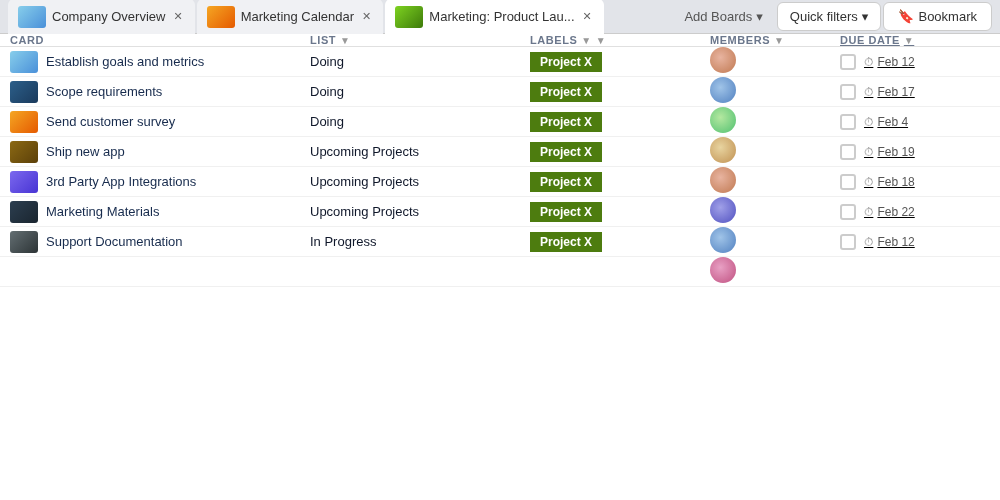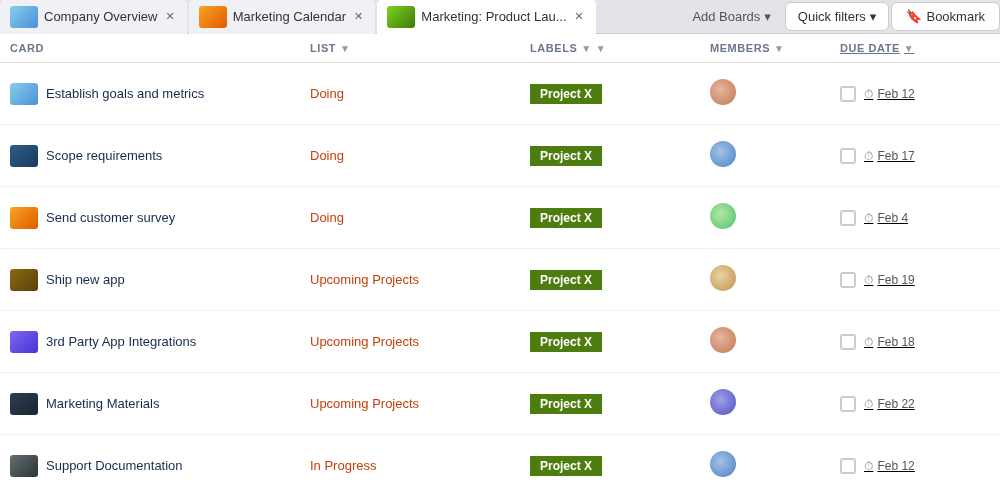--- a/index.html
+++ b/index.html
@@ -4,21 +4,21 @@
   <style>
     * { box-sizing: border-box; margin: 0; padding: 0; }
     body { font-family: -apple-system, BlinkMacSystemFont, 'Segoe UI', sans-serif; font-size: 13px; background: #fff; width: 1000px; height: 500px; overflow: hidden; }
 
     
     .tab-bar {
       display: flex;
       align-items: center;
       background: #e2e4e9;
       height: 34px;
-      padding: 0 0;
+      padding: 0 8px;
       border-bottom: 1px solid #ccc;
       gap: 2px;
     }
     .tab {
       display: flex;
       align-items: center;
       background: #f0f1f4;
       border-radius: 6px 6px 0 0;
       padding: 6px 10px;
       gap: 6px;
@@ -84,21 +84,21 @@
       width: 100%;
       height: calc(500px - 46px);
       overflow-y: auto;
     }
     table {
       width: 100%;
       border-collapse: collapse;
     }
     thead th {
       text-align: left;
-      padding: 8px 10px;
+      padding: 0 10px;
       font-size: 11px;
       font-weight: 600;
       color: #6b778c;
       text-transform: uppercase;
       letter-spacing: 0.05em;
       border-bottom: 1px solid #e0e0e0;
       background: #fff;
       position: sticky;
       top: 0;
       z-index: 10;
@@ -106,21 +106,21 @@
     thead th .th-inner {
       display: flex;
       align-items: center;
       gap: 4px;
     }
     .sort-icon { font-size: 10px; color: #999; }
     tbody tr {
       border-bottom: 1px solid #f0f0f0;
     }
     tbody td {
-      padding: 16px 10px;
+      padding: 0 10px;
       vertical-align: middle;
     }
 
     .card-cell {
       display: flex;
       align-items: center;
       gap: 8px;
       min-width: 200px;
     }
     .card-thumb {
@@ -140,21 +140,21 @@
     .card-thumb.city { background: linear-gradient(135deg, #636e72, #2d3436); }
     .card-thumb.mountain { background: linear-gradient(135deg, #b8860b, #8b6914); }
 
     .card-name {
       font-size: 13px;
       color: #172b4d;
     }
 
     .list-cell {
       font-size: 13px;
-      color: #c2410c;
+      color: #0f172a;
       min-width: 150px;
     }
 
     .label-cell { min-width: 130px; }
     .label-badge {
       display: inline-block;
       padding: 3px 10px;
       border-radius: 0;
       font-size: 12px;
       font-weight: 600;

